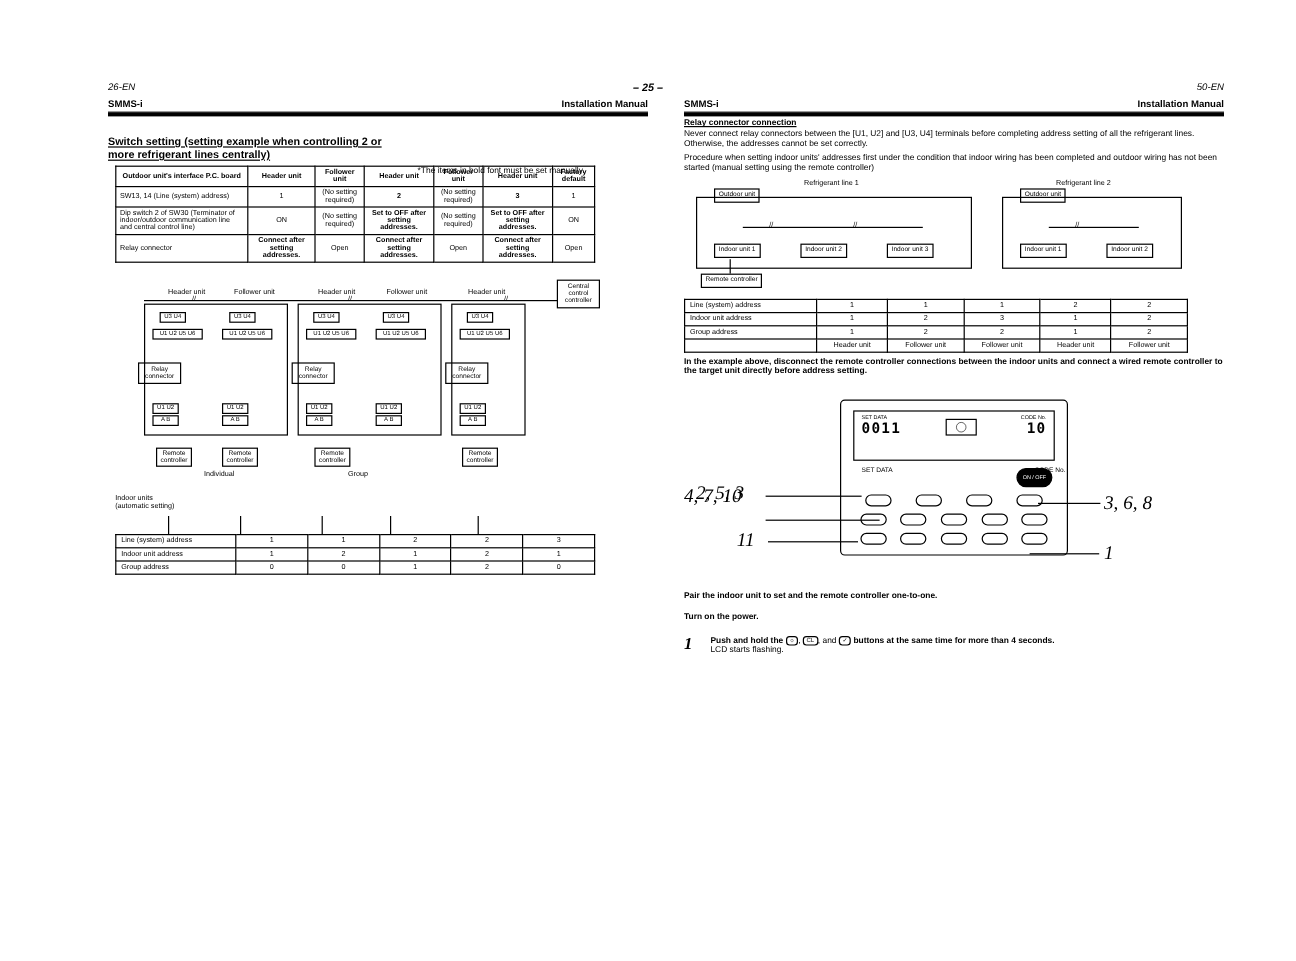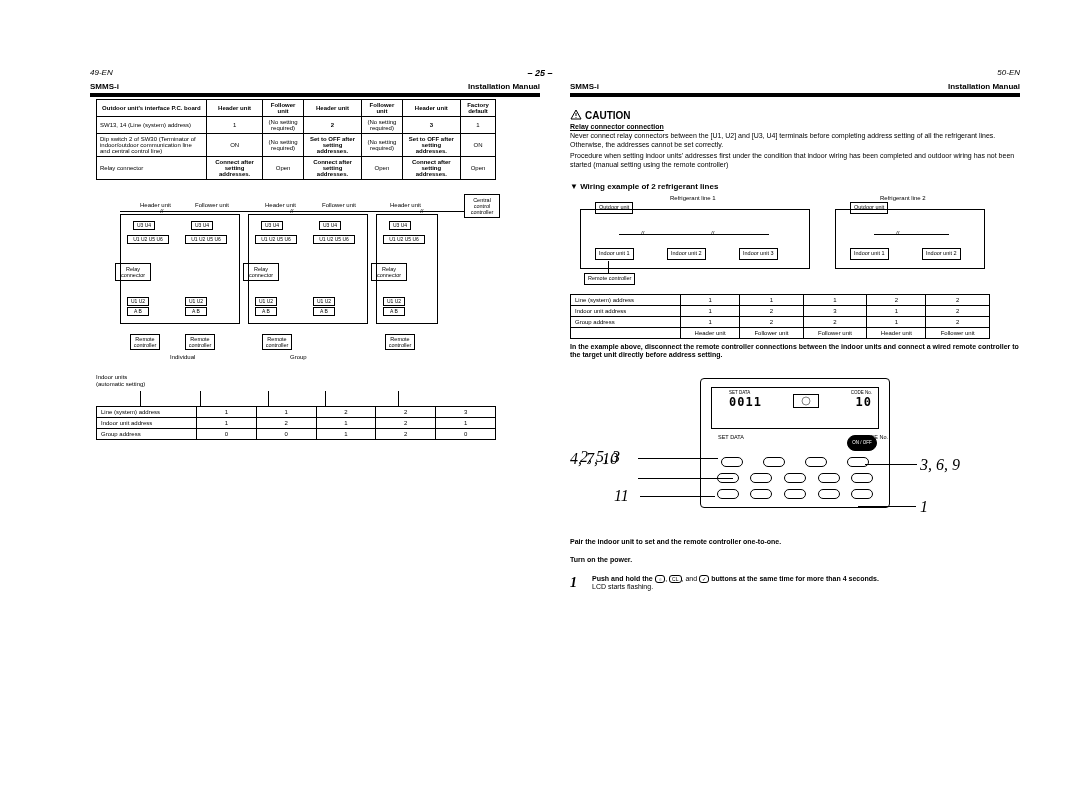--- a/index.html
+++ b/index.html
@@ -248,21 +248,20 @@
     width: 190px;
     height: 130px;
     border: 1px solid #000;
     border-radius: 4px;
     background: #fff;
   }
   .remote-screen {
     position: absolute;
     left: 10px; right: 10px; top: 8px; height: 42px;
     border: 1px solid #000;
-    padding-left: 11px;
   }
   .seg-disp {
     font-family: monospace;
     font-weight: bold;
     font-size: 12px;
     letter-spacing: 1px;
   }
   .remote-btnrow {
     position: absolute;
     left: 10px; right: 10px;
@@ -331,27 +330,31 @@
 
   .conn-line { position:absolute; background:#000; height:1px; }
   .slant { font-size:6px; position:absolute; }
 </style>
 </head>
 <body>
 
 <div class="center-page">– 25 –</div>
 
 <div class="page page-left">
-  <div class="page-num-top">49-EN</div>
+  <div class="page-num-top">26-EN</div>
   <div class="header-row">
     <span>SMMS-i</span>
     <span>Installation Manual</span>
   </div>
   <div class="hr-deco"></div>
 
+  <div style="position:relative">
+    <span class="left-title">Switch setting (setting example when controlling 2 or more refrigerant lines centrally)</span>
+    <span class="left-title-note">*The items in bold font must be set manually.</span>
+  </div>
 
   <table class="settings">
     <tbody>
         <tr>
       <th>Outdoor unit's interface P.C. board</th>
       <th>Header unit</th>
       <th>Follower unit</th>
       <th>Header unit</th>
       <th>Follower unit</th>
       <th>Header unit</th>
@@ -481,36 +484,27 @@
 </div>
 
 <div class="page page-right">
   <div class="page-num-top">50-EN</div>
   <div class="header-row">
     <span>SMMS-i</span>
     <span>Installation Manual</span>
   </div>
   <div class="hr-deco"></div>
 
-  <div class="caution-row">
-    <svg class="caution-icon" viewBox="0 0 24 24">
-        <path d="M12 2 L22 20 L2 20 Z" fill="none" stroke="#000" stroke-width="2"></path>
-        <line x1="12" y1="8" x2="12" y2="14" stroke="#000" stroke-width="2"></line>
-        <circle cx="12" cy="17" r="1" fill="#000"></circle>
-      </svg>
-    <span>CAUTION</span>
-  </div>
   <div class="caution-body">
     <b>Relay connector connection</b><br>
     <span>Never connect relay connectors between the [U1, U2] and [U3, U4] terminals before completing address setting of all the refrigerant lines. Otherwise, the addresses cannot be set correctly.</span>
   </div>
 
   <div class="section-body">Procedure when setting indoor units' addresses first under the condition that indoor wiring has been completed and outdoor wiring has not been started (manual setting using the remote controller)</div>
 
-  <div class="wiring-title">▼ Wiring example of 2 refrigerant lines</div>
   <div class="wiring-diag">
     <div class="wlabel" style="left:100px">Refrigerant line 1</div>
     <div class="wlabel" style="left:310px">Refrigerant line 2</div>
 
     <div class="wgroup g1">
       <div class="ubox" style="left:14px;top:-8px">Outdoor unit</div>
       <div class="ubox" style="left:14px;top:38px"><span>Indoor unit </span>1</div>
       <div class="ubox" style="left:86px;top:38px"><span>Indoor unit </span>2</div>
       <div class="ubox" style="left:158px;top:38px"><span>Indoor unit </span>3</div>
       <div class="conn-line" style="top:24px;left:38px;width:150px"></div>
@@ -617,21 +611,21 @@
     <div class="tiny-label" style="left:148px;top:56px">SET DATA</div>
     <div class="tiny-label" style="left:292px;top:56px">CODE No.</div>
 
     <div class="callout" style="left:10px;top:70px">2, 5, 3</div>
     <div class="callout-line" style="left:68px;top:80px;width:80px"></div>
     <div class="callout" style="left:0px;top:72px">4, 7, 10</div>
     <div class="callout-line" style="left:68px;top:100px;width:95px"></div>
     <div class="callout" style="left:44px;top:109px">11</div>
     <div class="callout-line" style="left:70px;top:118px;width:75px"></div>
 
-    <div class="callout" style="left:350px;top:78px">3, 6, 9</div>
+    <div class="callout" style="left:350px;top:78px">3, 6, 8</div>
     <div class="callout-line" style="left:295px;top:86px;width:52px"></div>
     <div class="callout" style="left:350px;top:120px">1</div>
     <div class="callout-line" style="left:288px;top:128px;width:58px"></div>
   </div>
 
   <div class="pair-note">Pair the indoor unit to set and the remote controller one-to-one.</div>
   <div class="turnon">Turn on the power.</div>
 
   <div class="step-row">
     <div class="step-num">1</div>

